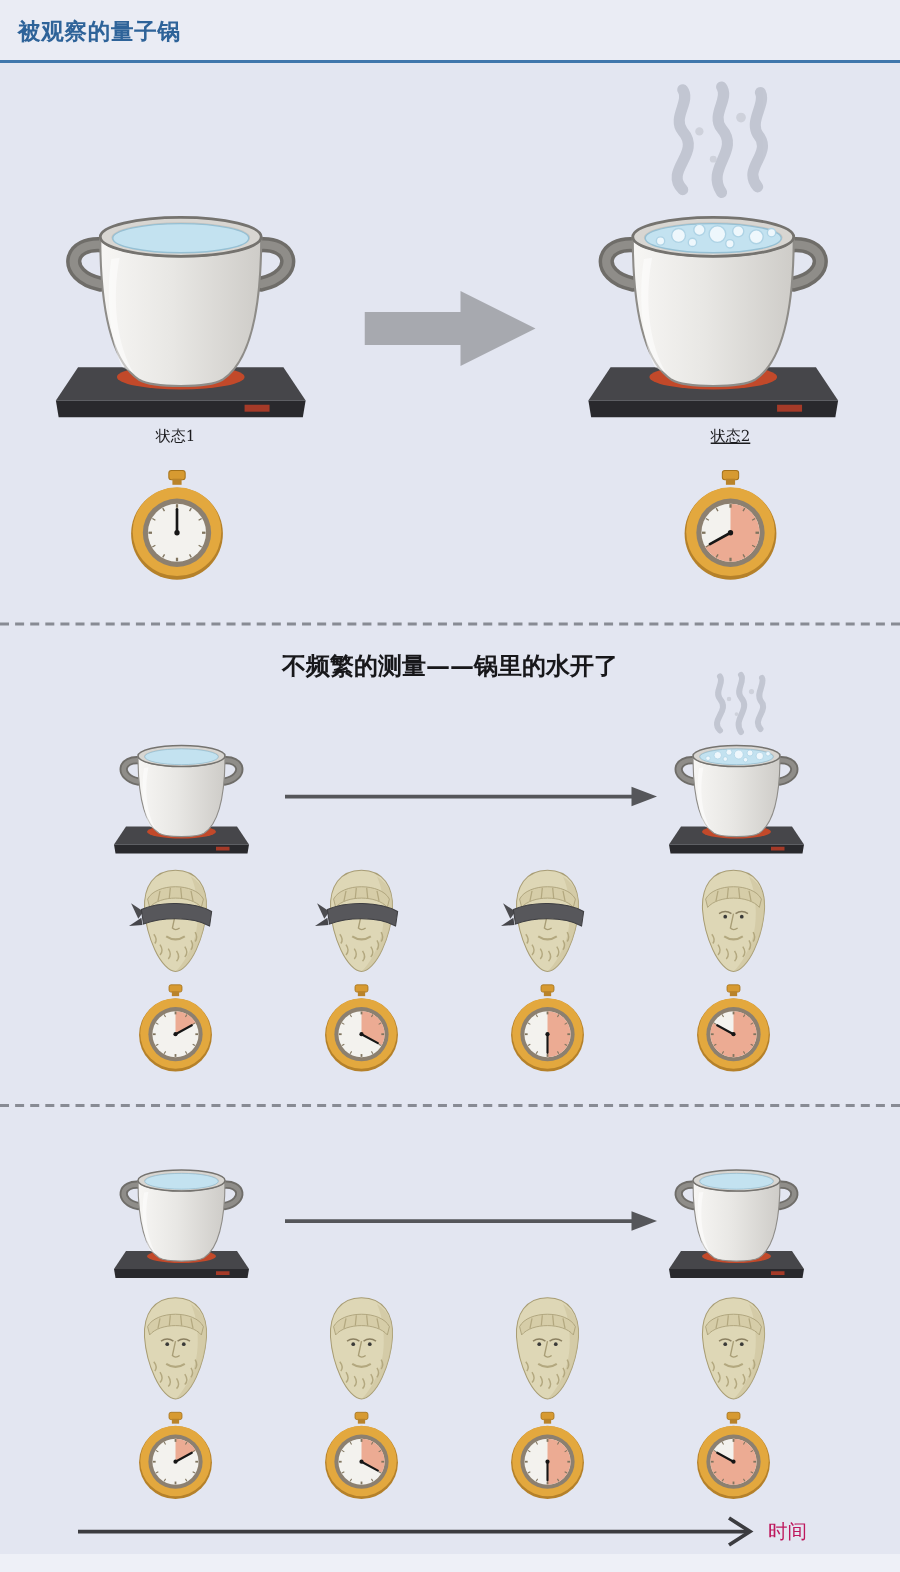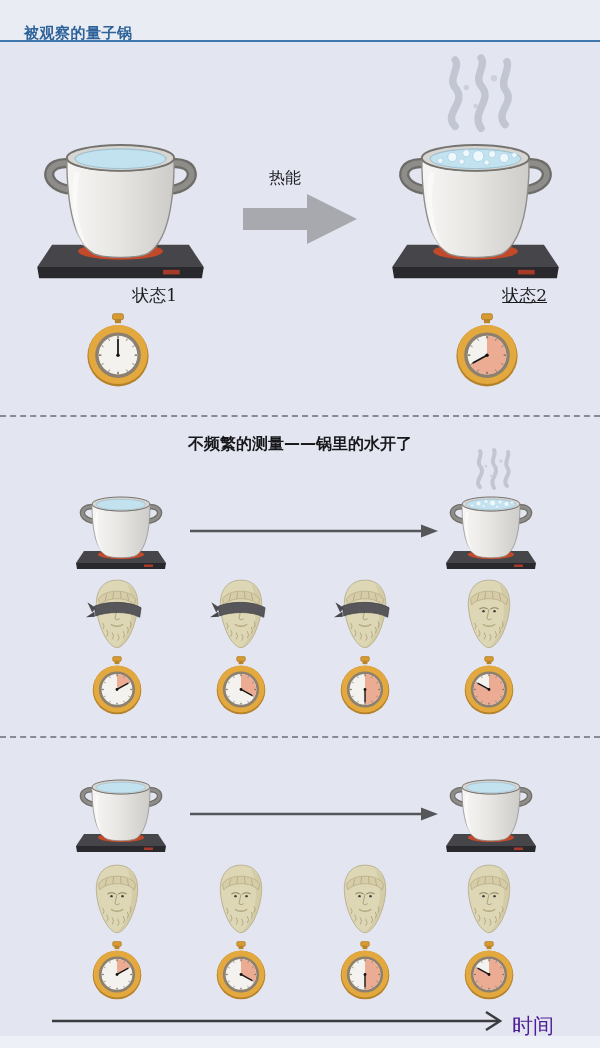--- a/index.html
+++ b/index.html
@@ -1,29 +1,29 @@
 <!DOCTYPE html>
 <html><head>
 <meta charset="utf-8">
 <style>
   html,body{margin:0;padding:0;background:#c9ccd8;}
   .page{position:relative;width:600px;height:1048px;background:#e3e6f1;overflow:hidden;
         font-family:"DejaVu Serif","Liberation Serif",serif;}
   .header{position:absolute;top:0;left:0;right:0;height:40px;background:#eaecf4;
           border-bottom:2px solid #4077ac;}
-  .header h1{margin:12px;padding:12px 0 0 12px;font-size:15px;font-weight:bold;color:#2e6399;
+  .header h1{margin:0;padding:12px 0 0 12px;font-size:15px;font-weight:bold;color:#2e6399;
              font-family:"Liberation Sans","DejaVu Sans",sans-serif;letter-spacing:.5px;}
   .abs{position:absolute;}
   .sec-title{position:absolute;left:0;width:600px;text-align:center;font-size:16px;
              font-weight:bold;color:#17171a;}
-  .state-label{position:absolute;width:120px;text-align:right;font-size:17px;color:#1c1c1f;}
+  .state-label{position:absolute;width:120px;text-align:center;font-size:10px;color:#1c1c1f;}
   .heat-label{position:absolute;left:225px;top:168px;width:120px;text-align:center;
               font-size:16px;color:#202024;}
   .divider{position:absolute;left:0;width:600px;height:0;border-top:2px dashed #888b94;}
-  .time-label{position:absolute;font-size:21px;color:#4c1d95;font-family:Liberation Mono, monospace;}
+  .time-label{position:absolute;font-size:13px;color:#be185d;font-family:Liberation Mono, monospace;}
   .footer{position:absolute;left:0;bottom:0;width:600px;height:12px;background:#eef0f7;}
   .ph svg{display:block;overflow:visible;}
 </style>
 </head>
 <body>
 
 <div class="page">
 
   <div class="header">
     <h1>被观察的量子锅</h1>
@@ -98,21 +98,20 @@
             <circle cx="131" cy="30" r="5"></circle>
             <circle cx="85" cy="34" r="3"></circle>
             <circle cx="112" cy="35" r="3"></circle>
             <circle cx="142" cy="27" r="3"></circle>
             <circle cx="62" cy="33" r="3"></circle>
           </g>
         </g>
       </svg>
     </div>
 
-  <div class="heat-label">热能</div>
   <svg class="abs" style="left:243px;top:192px;" width="120" height="54" viewBox="0 0 120 54">
     <polygon points="0,16 64,16 64,2 114,27 64,52 64,38 0,38" fill="#a7a9af"></polygon>
   </svg>
 
   <div class="state-label" style="left:57px;top:284px;">状态1</div>
   <div class="state-label" style="left:427px;top:284px;text-decoration:underline;">状态2</div>
 
   <div class="ph abs" style="left:84px;top:313px;width:68px;">
       <svg viewBox="0 0 100 112" width="100%">
         <rect x="42" y="1" width="16" height="9" rx="2.5" fill="#d79a31" stroke="#a5721a"></rect>

